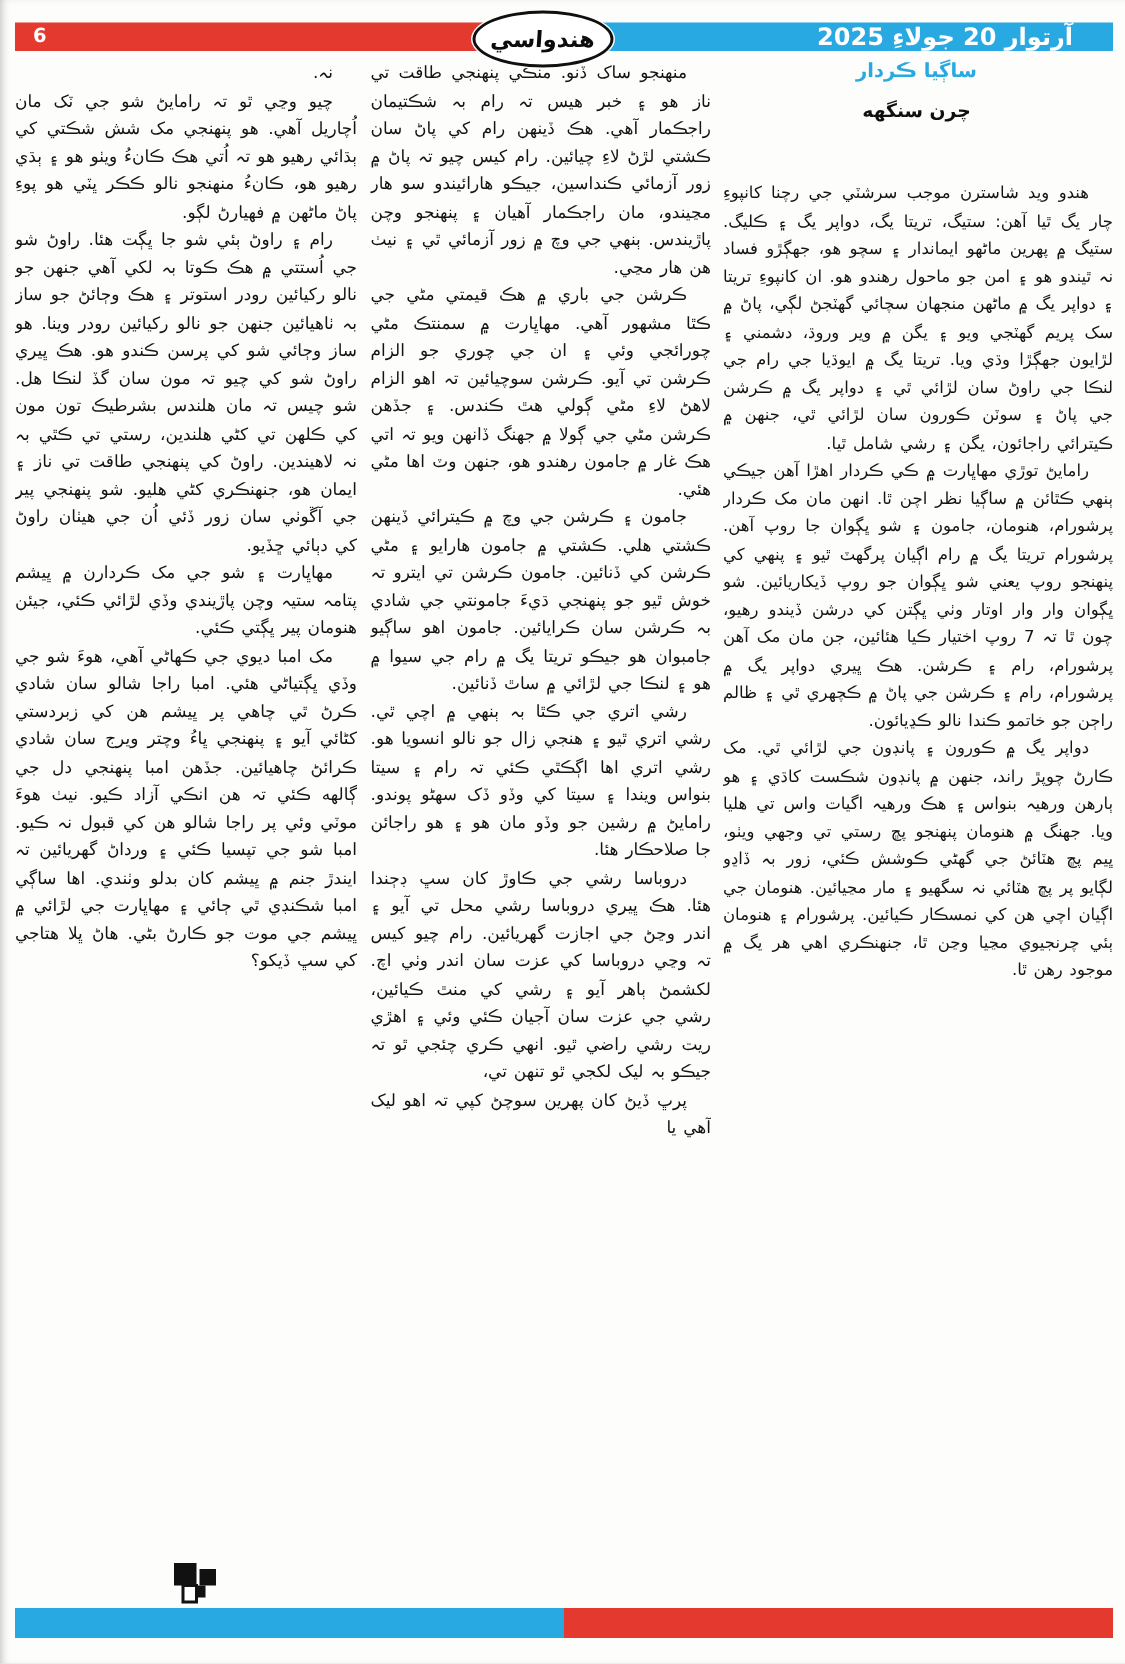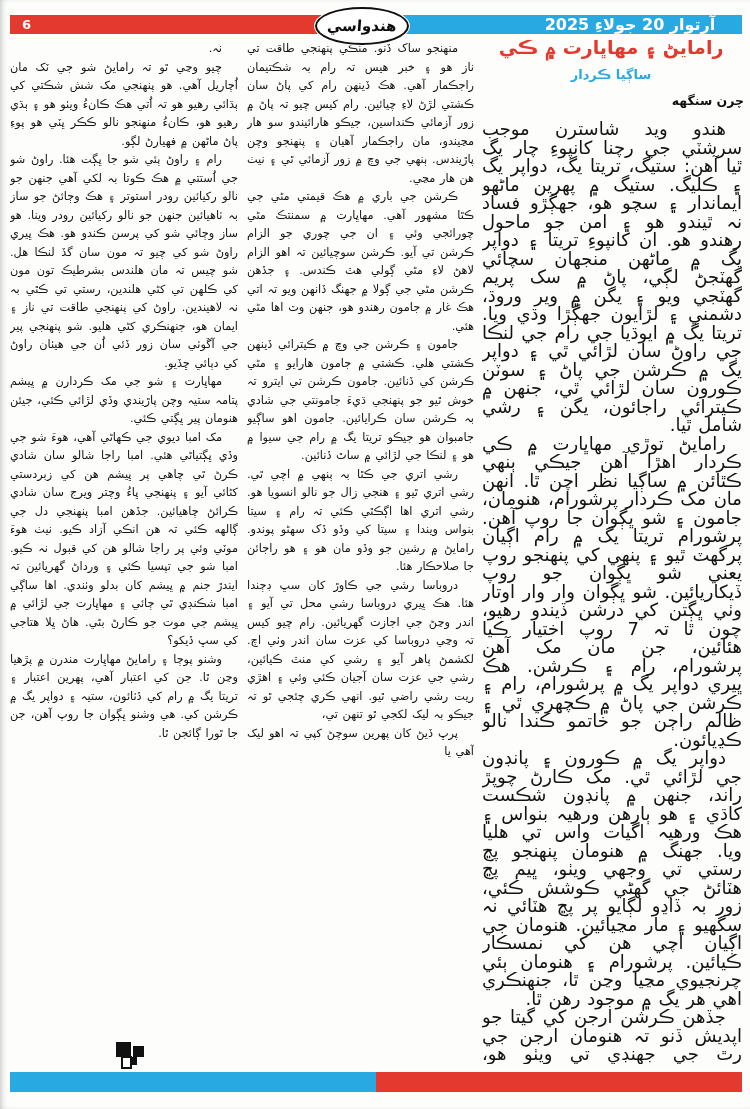--- a/index.html
+++ b/index.html
@@ -25,32 +25,32 @@
     position:absolute; top:7px; left:315px; width:90px; height:34px;
     background:#fff; border:2px solid #101010; border-radius:50%;
     display:flex; align-items:center; justify-content:center; z-index:3;
     box-shadow:inset 0 0 0 1px #fff, 0 0 0 1px #fdfdfb;
   }
   .masthead span{font-size:15px; font-weight:bold; color:#0c0c0c; transform:skewX(-4deg);}
   
   .headline-block{position:absolute; top:34px; left:478px; width:266px; text-align:center; direction:rtl;}
   .headline-l1{font-size:19px; font-weight:bold; line-height:27px; margin:0;}
   .headline-l2{font-size:13px; font-weight:bold; line-height:27px; margin:0;}
-  .byline{font-size:12.5px; font-weight:bold; line-height:20px; margin-top:3px; color:#101010;text-align:right;}
+  .byline{font-size:12.5px; font-weight:bold; line-height:20px; margin-top:3px; color:#101010;}
   
   .col{position:absolute; overflow:hidden; direction:rtl;}
   .col-right {top:120px; left:482px; width:260px; height:944px;}
   .col-middle{top:40px;  left:247px; width:227px; height:1018px;}
   .col-left  {top:40px;  left:10px;  width:228px; height:1002px;}
   .col p.para{
     margin:0; text-align:justify; text-align-last:right; text-indent:16px;
     font-size:11.3px; line-height:18.5px; color:#131313;
     word-spacing:1px;
   }
-  .col-right p.para{font-size:18px;}
+  .col-right p.para{font-size:11px;}
   
   .end-mark{position:absolute; top:1042px; left:112px; width:36px; height:28px;}
   
   .footer-bar{position:absolute; top:1072px; left:10px; width:732px; height:20px; display:flex;}
   .footer-bar .half{width:50%; height:100%;}
 </style>
 </head>
 <body>
 
 <div id="page">
@@ -59,46 +59,43 @@
     <div class="seg-blue" style="width: 390px; background: rgb(41, 169, 225);"></div>
     <div class="seg-red" style="width: 342px; background: rgb(228, 57, 47);"></div>
   </div>
   <div class="page-number">6</div>
   <div class="edition-date">آرتوار 20 جولاءِ 2025</div>
   <div class="masthead">
     <span>هندواسي</span>
   </div>
 
   <div class="headline-block">
-    <div class="headline-l1" style="color: rgb(228, 57, 47);">رامايڻ ۽ مهاڀارت ۾ ڪي</div>
     <div class="headline-l2" style="color: rgb(41, 169, 225);">ساڳيا ڪردار</div>
     <div class="byline">چرن سنگهه</div>
   </div>
 
   <div class="col col-right">
       <p class="para">هندو ويد شاسترن موجب سرشٽي جي رچنا کانپوءِ چار يگ ٿيا آهن: ستيگ، تريتا يگ، دواپر يگ ۽ ڪليگ. ستيگ ۾ پهرين ماڻهو ايماندار ۽ سچو هو، جهڳڙو فساد نہ ٿيندو هو ۽ امن جو ماحول رهندو هو. ان کانپوءِ تريتا ۽ دواپر يگ ۾ ماڻهن منجهان سچائي گهٽجڻ لڳي، پاڻ ۾ سک پريم گهٽجي ويو ۽ يگن ۾ وير وروڌ، دشمني ۽ لڙايون جهڳڙا وڌي ويا. تريتا يگ ۾ ايوڌيا جي رام جي لنڪا جي راوڻ سان لڙائي ٿي ۽ دواپر يگ ۾ ڪرشن جي پاڻ ۽ سوٽن ڪورون سان لڙائي ٿي، جنهن ۾ ڪيترائي راجائون، يگن ۽ رشي شامل ٿيا.</p>
       <p class="para">رامايڻ توڙي مهاڀارت ۾ ڪي ڪردار اهڙا آهن جيڪي ٻنهي ڪٿائن ۾ ساڳيا نظر اچن ٿا. انهن مان مک ڪردار پرشورام، هنومان، جامون ۽ شو ڀڳوان جا روپ آهن. پرشورام تريتا يگ ۾ رام اڳيان پرگهٽ ٿيو ۽ پنهي کي پنهنجو روپ يعني شو ڀڳوان جو روپ ڏيکاريائين. شو ڀڳوان وار وار اوتار وٺي ڀڳتن کي درشن ڏيندو رهيو، چون ٿا تہ 7 روپ اختيار ڪيا هئائين، جن مان مک آهن پرشورام، رام ۽ ڪرشن. هڪ ڀيري دواپر يگ ۾ پرشورام، رام ۽ ڪرشن جي پاڻ ۾ ڪچهري ٿي ۽ ظالم راڄن جو خاتمو ڪندا نالو ڪڍيائون.</p>
       <p class="para">دواپر يگ ۾ ڪورون ۽ پانڊون جي لڙائي ٿي. مک ڪارڻ چوپڙ راند، جنهن ۾ پانڊون شڪست کاڌي ۽ هو ٻارهن ورهيہ بنواس ۽ هڪ ورهيہ اگيات واس تي هليا ويا. جهنگ ۾ هنومان پنهنجو پڇ رستي تي وجهي ويٺو، ڀيم پڇ هٽائڻ جي گهڻي ڪوشش ڪئي، زور بہ ڏاڍو لڳايو پر پڇ هٽائي نہ سگهيو ۽ مار مڃيائين. هنومان جي اڳيان اچي هن کي نمسڪار ڪيائين. پرشورام ۽ هنومان ٻئي چرنجيوي مڃيا وڃن ٿا، جنهنڪري اهي هر يگ ۾ موجود رهن ٿا.</p>
-      <p class="para">جڏهن ڪرشن ارجن کي گيتا جو اپديش ڏنو تہ هنومان ارجن جي رٿ جي جهنڊي تي ويٺو هو، جنهنڪري مهاڀارت جي لڙائي ۾ بہ هنومان جو ڪردار اهم آهي. رامايڻ ۽ مهاڀارت ٻنهي ۾ ساڳيا ڪردار هجڻ ڪري ٻنهي ڪٿائن جو پاڻ ۾ گهرو سٻنڌ آهي، جو وير ۽ ڀڳتي جي ساڳي سکيا ڏين ٿيون.</p>
     </div>
   <div class="col col-middle">
       <p class="para">منهنجو ساک ڏنو. منڪي پنهنجي طاقت تي ناز هو ۽ خبر هيس تہ رام بہ شڪتيمان راجڪمار آهي. هڪ ڏينهن رام کي پاڻ سان ڪشتي لڙڻ لاءِ چيائين. رام کيس چيو تہ پاڻ ۾ زور آزمائي ڪنداسين، جيڪو هارائيندو سو هار مڃيندو، مان راجڪمار آهيان ۽ پنهنجو وچن پاڙيندس. ٻنهي جي وچ ۾ زور آزمائي ٿي ۽ نيٺ هن هار مڃي.</p>
       <p class="para">ڪرشن جي باري ۾ هڪ قيمتي مڻي جي ڪٿا مشهور آهي. مهاڀارت ۾ سمنتڪ مڻي چورائجي وئي ۽ ان جي چوري جو الزام ڪرشن تي آيو. ڪرشن سوچيائين تہ اهو الزام لاهڻ لاءِ مڻي ڳولي هٿ ڪندس. ۽ جڏهن ڪرشن مڻي جي ڳولا ۾ جهنگ ڏانهن ويو تہ اتي هڪ غار ۾ جامون رهندو هو، جنهن وٽ اها مڻي هئي.</p>
       <p class="para">جامون ۽ ڪرشن جي وچ ۾ ڪيترائي ڏينهن ڪشتي هلي. ڪشتي ۾ جامون هارايو ۽ مڻي ڪرشن کي ڏنائين. جامون ڪرشن تي ايترو تہ خوش ٿيو جو پنهنجي ڌيءَ جامونتي جي شادي بہ ڪرشن سان ڪرايائين. جامون اهو ساڳيو جامبوان هو جيڪو تريتا يگ ۾ رام جي سيوا ۾ هو ۽ لنڪا جي لڙائي ۾ ساٿ ڏنائين.</p>
       <p class="para">رشي اتري جي ڪٿا بہ ٻنهي ۾ اچي ٿي. رشي اتري ٿيو ۽ هنجي زال جو نالو انسويا هو. رشي اتري اها اڳڪٿي ڪئي تہ رام ۽ سيتا بنواس ويندا ۽ سيتا کي وڏو ڏک سهڻو پوندو. رامايڻ ۾ رشين جو وڏو مان هو ۽ هو راجائن جا صلاحڪار هئا.</p>
       <p class="para">دروباسا رشي جي ڪاوڙ کان سڀ ڊڄندا هئا. هڪ ڀيري دروباسا رشي محل تي آيو ۽ اندر وڃڻ جي اجازت گهريائين. رام چيو کيس تہ وڃي دروباسا کي عزت سان اندر وٺي اچ. لکشمڻ ٻاهر آيو ۽ رشي کي منٿ ڪيائين، رشي جي عزت سان آجيان ڪئي وئي ۽ اهڙي ريت رشي راضي ٿيو. انهي ڪري چئجي ٿو تہ جيڪو بہ ليک لکجي ٿو تنهن تي،</p>
       <p class="para">پرڀ ڏيڻ کان پهرين سوچڻ کپي تہ اهو ليک آهي يا</p>
     </div>
   <div class="col col-left">
       <p class="para">نہ.</p>
       <p class="para">چيو وڃي ٿو تہ رامايڻ شو جي ٽک مان اُچاريل آهي. هو پنهنجي مک شش شڪتي کي ٻڌائي رهيو هو تہ اُتي هڪ ڪانءُ ويٺو هو ۽ ٻڌي رهيو هو، ڪانءُ منهنجو نالو ڪڪر ڀٽي هو پوءِ پاڻ ماڻهن ۾ فهيارڻ لڳو.</p>
       <p class="para">رام ۽ راوڻ ٻئي شو جا ڀڳت هئا. راوڻ شو جي اُستتي ۾ هڪ ڪوتا بہ لکي آهي جنهن جو نالو رکيائين رودر استوتر ۽ هڪ وڄائڻ جو ساز بہ ٺاهيائين جنهن جو نالو رکيائين رودر وينا. هو ساز وڄائي شو کي پرسن ڪندو هو. هڪ ڀيري راوڻ شو کي چيو تہ مون سان گڏ لنڪا هل. شو چيس تہ مان هلندس بشرطيڪ تون مون کي ڪلهن تي کڻي هلندين، رستي تي ڪٿي بہ نہ لاهيندين. راوڻ کي پنهنجي طاقت تي ناز ۽ ايمان هو، جنهنڪري کڻي هليو. شو پنهنجي پير جي آڱوٺي سان زور ڏئي اُن جي هيٺان راوڻ کي دٻائي ڇڏيو.</p>
       <p class="para">مهاڀارت ۽ شو جي مک ڪردارن ۾ ڀيشم پتامہ ستيہ وچن پاڙيندي وڏي لڙائي ڪئي، جيئن هنومان پير ڀڳتي ڪئي.</p>
       <p class="para">مک امبا ديوي جي ڪهاڻي آهي، هوءَ شو جي وڏي ڀڳتياڻي هئي. امبا راجا شالو سان شادي ڪرڻ ٿي چاهي پر ڀيشم هن کي زبردستي کڻائي آيو ۽ پنهنجي ڀاءُ وچتر ويرج سان شادي ڪرائڻ چاهيائين. جڏهن امبا پنهنجي دل جي ڳالهه ڪئي تہ هن انڪي آزاد ڪيو. نيٺ هوءَ موٽي وئي پر راجا شالو هن کي قبول نہ ڪيو. امبا شو جي تپسيا ڪئي ۽ ورداڻ گهريائين تہ ايندڙ جنم ۾ ڀيشم کان بدلو وٺندي. اها ساڳي امبا شڪنڊي ٿي ڄائي ۽ مهاڀارت جي لڙائي ۾ ڀيشم جي موت جو ڪارڻ بڻي. هاڻ ڀلا هتاجي کي سڀ ڏيکو؟</p>
-      <p class="para">وشنو پوڄا ۽ رامايڻ مهاڀارت مندرن ۾ پڙهيا وڃن ٿا. جن کي اعتبار آهي، پهرين اعتبار ۽ تريتا يگ ۾ رام کي ڏٺائون، ستيہ ۽ دواپر يگ ۾ ڪرشن کي. هي وشنو ڀڳوان جا روپ آهن، جن جا ٿورا ڳائجن ٿا.</p>
     </div>
 
   <div class="end-mark">
     <svg width="36" height="28" viewBox="0 0 36 28" aria-hidden="true">
       <rect x="4" y="0" width="15" height="15" fill="#111"></rect>
       <rect x="21" y="4" width="11" height="11" fill="#111"></rect>
       <rect x="10" y="15" width="9" height="11" fill="#fff" stroke="#111" stroke-width="2"></rect>
       <rect x="19" y="15" width="6" height="8" fill="#111"></rect>
     </svg>
   </div>

